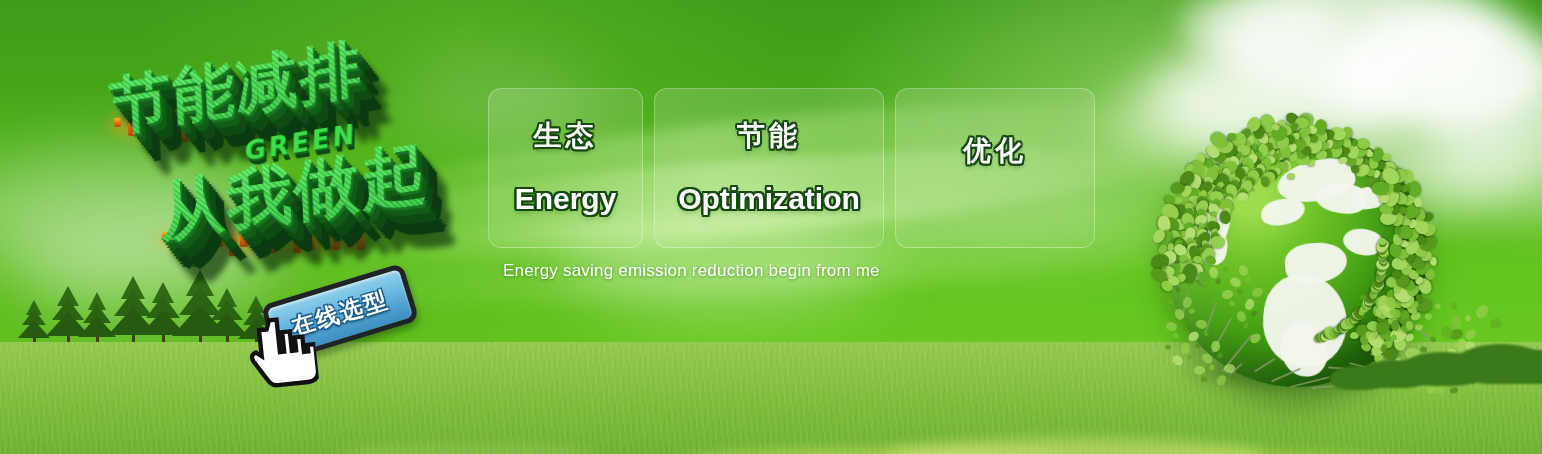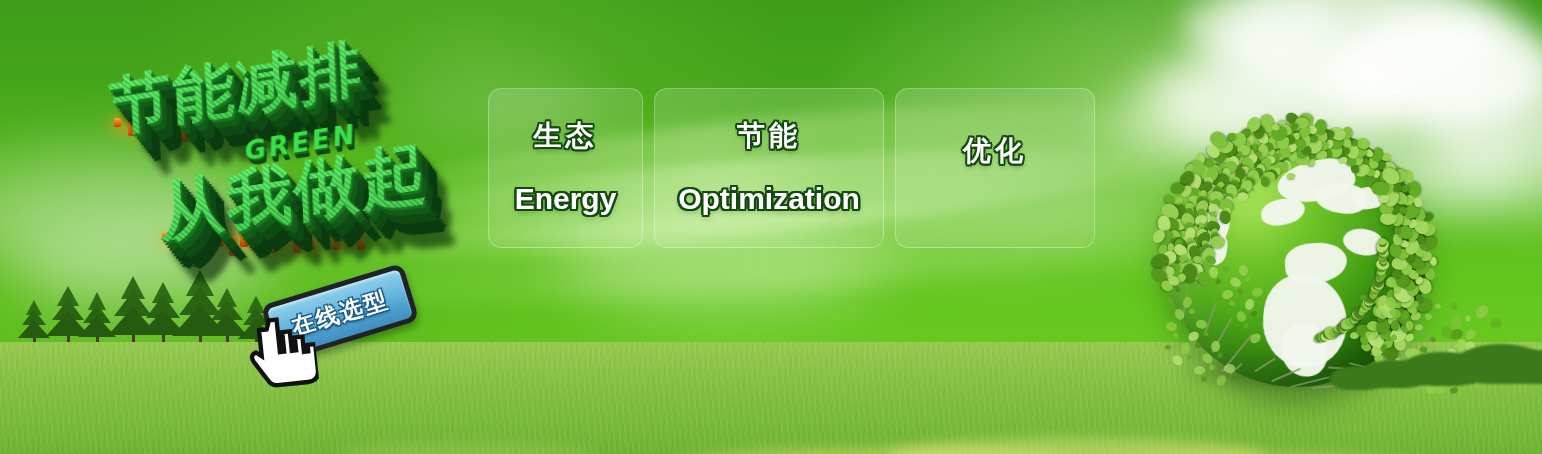--- a/index.html
+++ b/index.html
@@ -320,20 +320,21 @@
     </div>
     <div class="card wide">
       <div class="card-cn">节能</div>
       <div class="card-en">Optimization</div>
     </div>
     <div class="card wider">
       <div class="card-cn">优化</div>
     </div>
   </div>
 
+  <div id="tagline">Energy saving emission reduction begin from me</div>
 
   <div id="cta-wrap">
     <div id="cta-button">
       <span id="cta-label">在线选型</span>
     </div>
     <svg id="cta-cursor" viewBox="0 0 64 68">
       <path d="M24 4 h7 v30 h4 V16 h7 v18 h4 V22 h7 v14 h4 V30 h7 v24
                q0 10-10 10 H26 q-6 0-9-6 L6 40 q-3-6 3-8 l5 4 V12 h7 z" fill="#ffffff" stroke="#111111" stroke-width="4" stroke-linejoin="miter"></path>
     </svg>
   </div>

